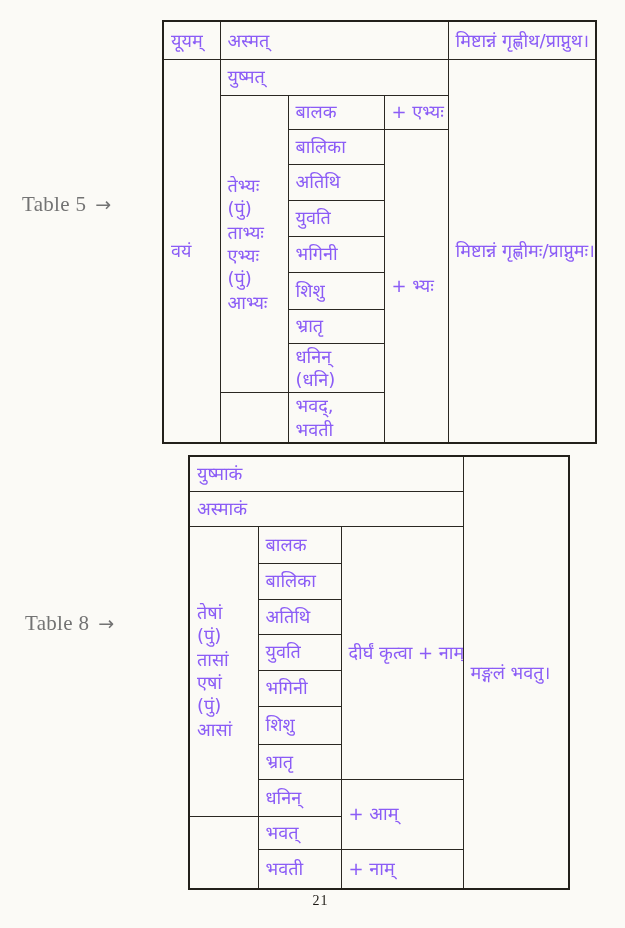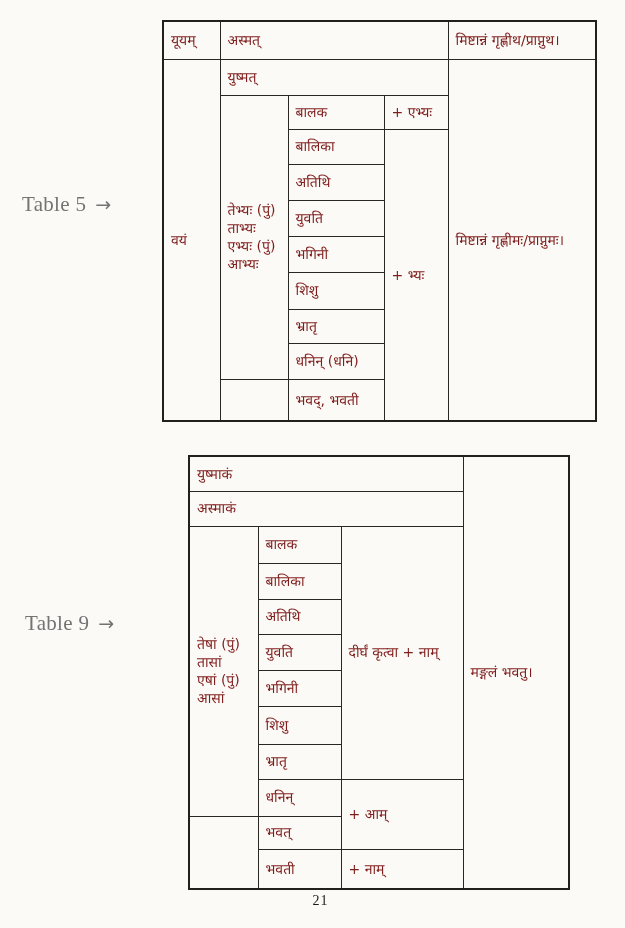--- a/index.html
+++ b/index.html
@@ -16,23 +16,23 @@
   table.scan-table {
     border-collapse:collapse;
     table-layout:fixed;
     position:absolute;
     border:2.4px solid #23201b;
   }
   table.scan-table td {
     border:1.6px solid #2a2722;
     padding:1px 7px;
     vertical-align:middle;
-    font-size:14px;
+    font-size:18px;
     line-height:1.3;
-    color:#7f1d1d;
+    color:#8b5cf6;
     overflow:hidden;
     text-align:left;
   }
   td.pre { white-space:pre-line; line-height:1.55; }
   td.result { font-size:15px; white-space:nowrap; padding:1px 5px; }
   td.suffix { font-size:16px; white-space:nowrap; }
 
   .t5 { left:162px; top:20px;  width:433px; }
   .t6 { left:188px; top:455px; width:380px;padding-left:20px; }
 
@@ -66,21 +66,21 @@
 </head>
 <body>
 
 <div class="page">
 
   <div class="tbl-label label-5">
     <span>Table 5</span><span class="arrow">→</span>
   </div>
 
   <div class="tbl-label label-6">
-    <span>Table 9</span><span class="arrow">→</span>
+    <span>Table 8</span><span class="arrow">→</span>
   </div>
 
   <table class="scan-table t5">
     <colgroup>
       <col style="width:57px">
         <col style="width:68px">
         <col style="width:96px">
         <col style="width:64px">
         <col style="width:148px">
     </colgroup>

